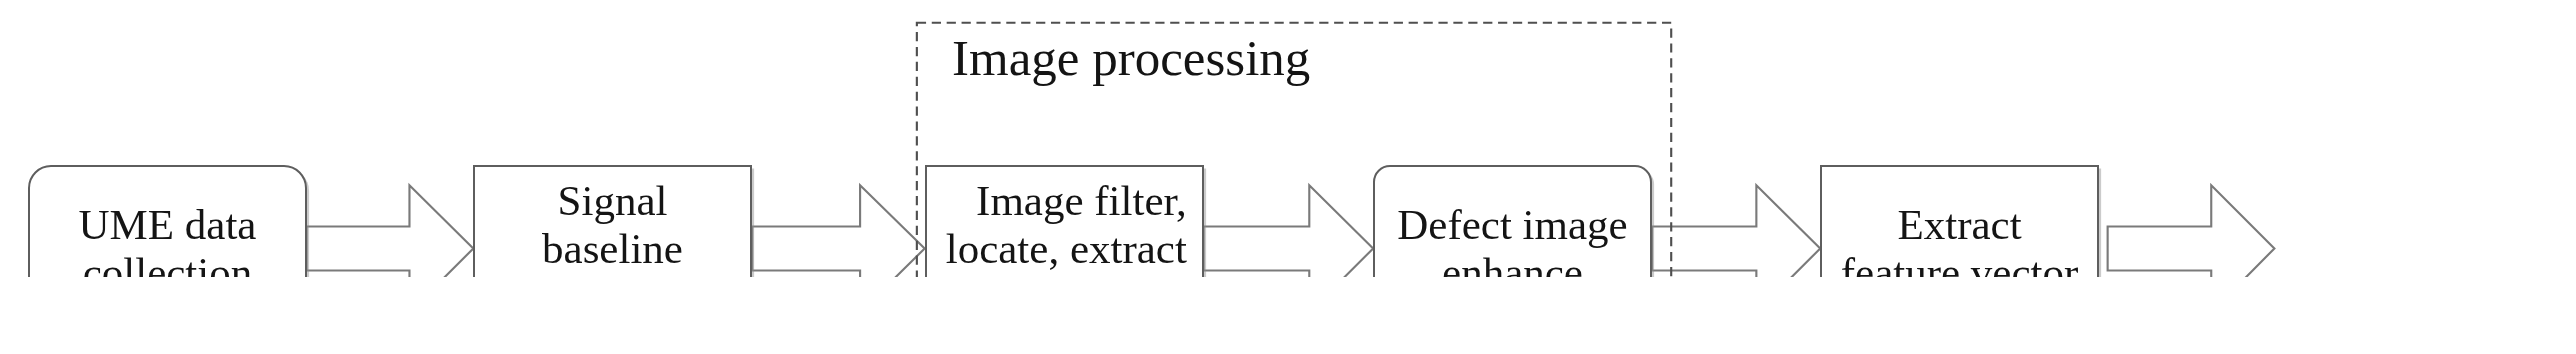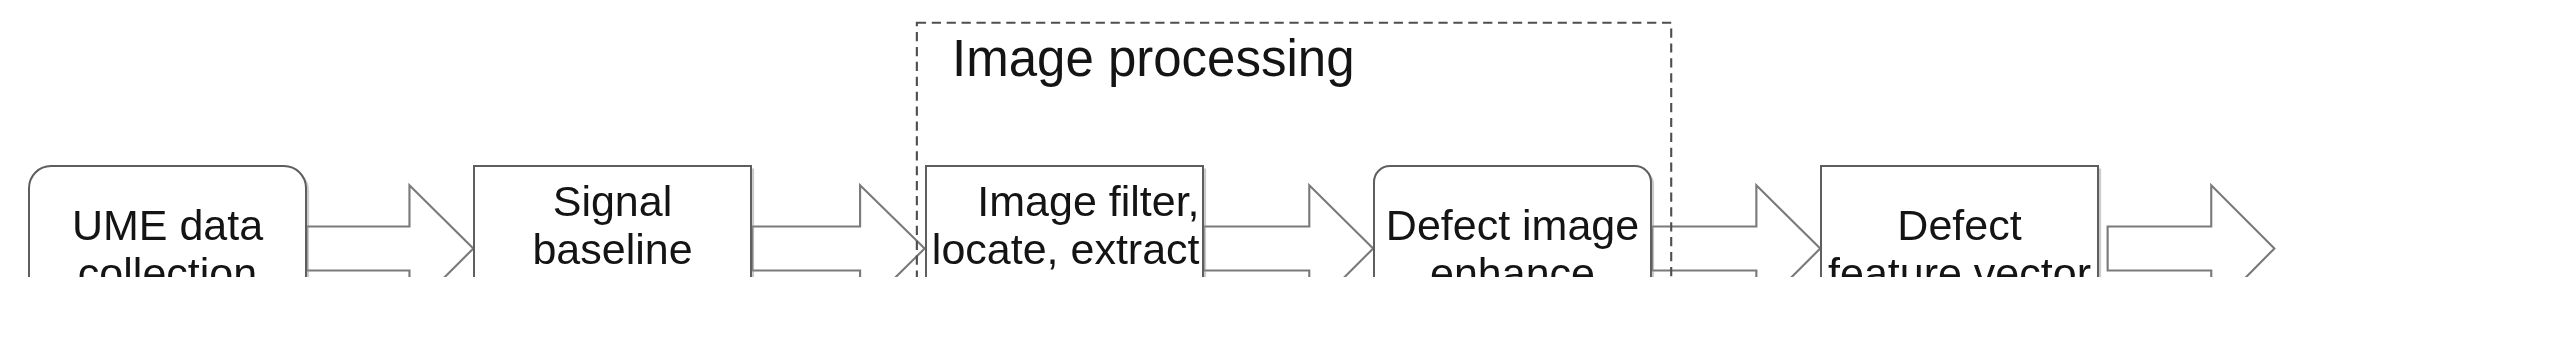--- a/index.html
+++ b/index.html
@@ -6,21 +6,21 @@
     margin: 0;
     padding: 0;
     background: #ffffff;
   }
   .canvas {
     position: relative;
     width: 2576px;
     height: 277px;
     overflow: hidden;
     background: var(--background, #ffffff);
-    font-family: Liberation Sans, sans-serif;
+    font-family: Liberation Serif, serif;
   }
   .layer {
     position: absolute;
     left: 0;
     top: 0;
     z-index: 1;
   }
   .arrow {
     fill: #ffffff;
     stroke: var(--arrow_stroke, #7a7a7a);
@@ -99,18 +99,18 @@
   <div class="flow-box b3">
     <span class="label">Image filter,
 locate, extract
 and normalize</span>
   </div>
   <div class="flow-box b4">
     <span class="label">Defect image
 enhance</span>
   </div>
   <div class="flow-box b5">
-    <span class="label">Defect
+    <span class="label">Extract
 feature vector</span>
   </div>
 
 </div>
 
 
 </body></html>

